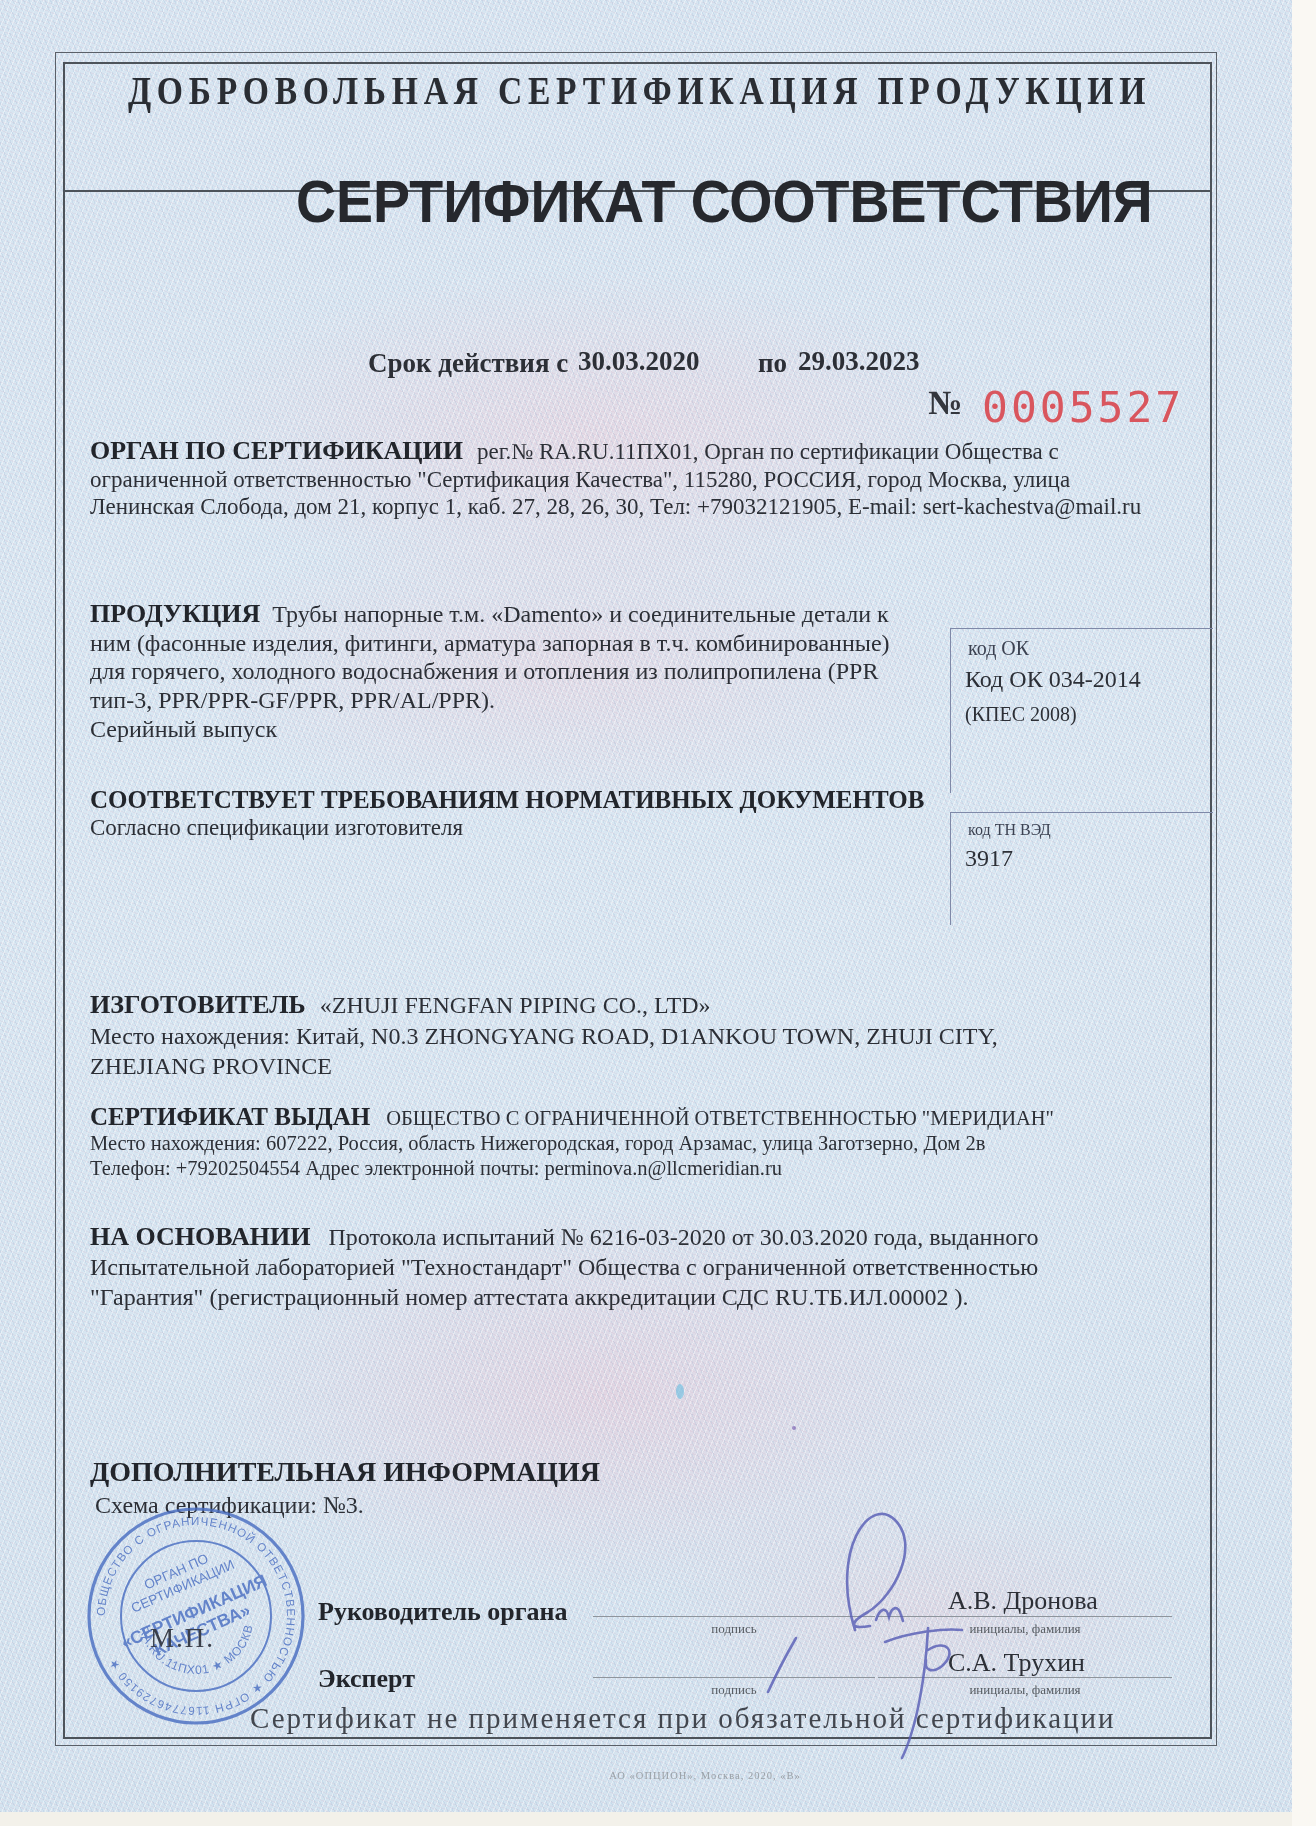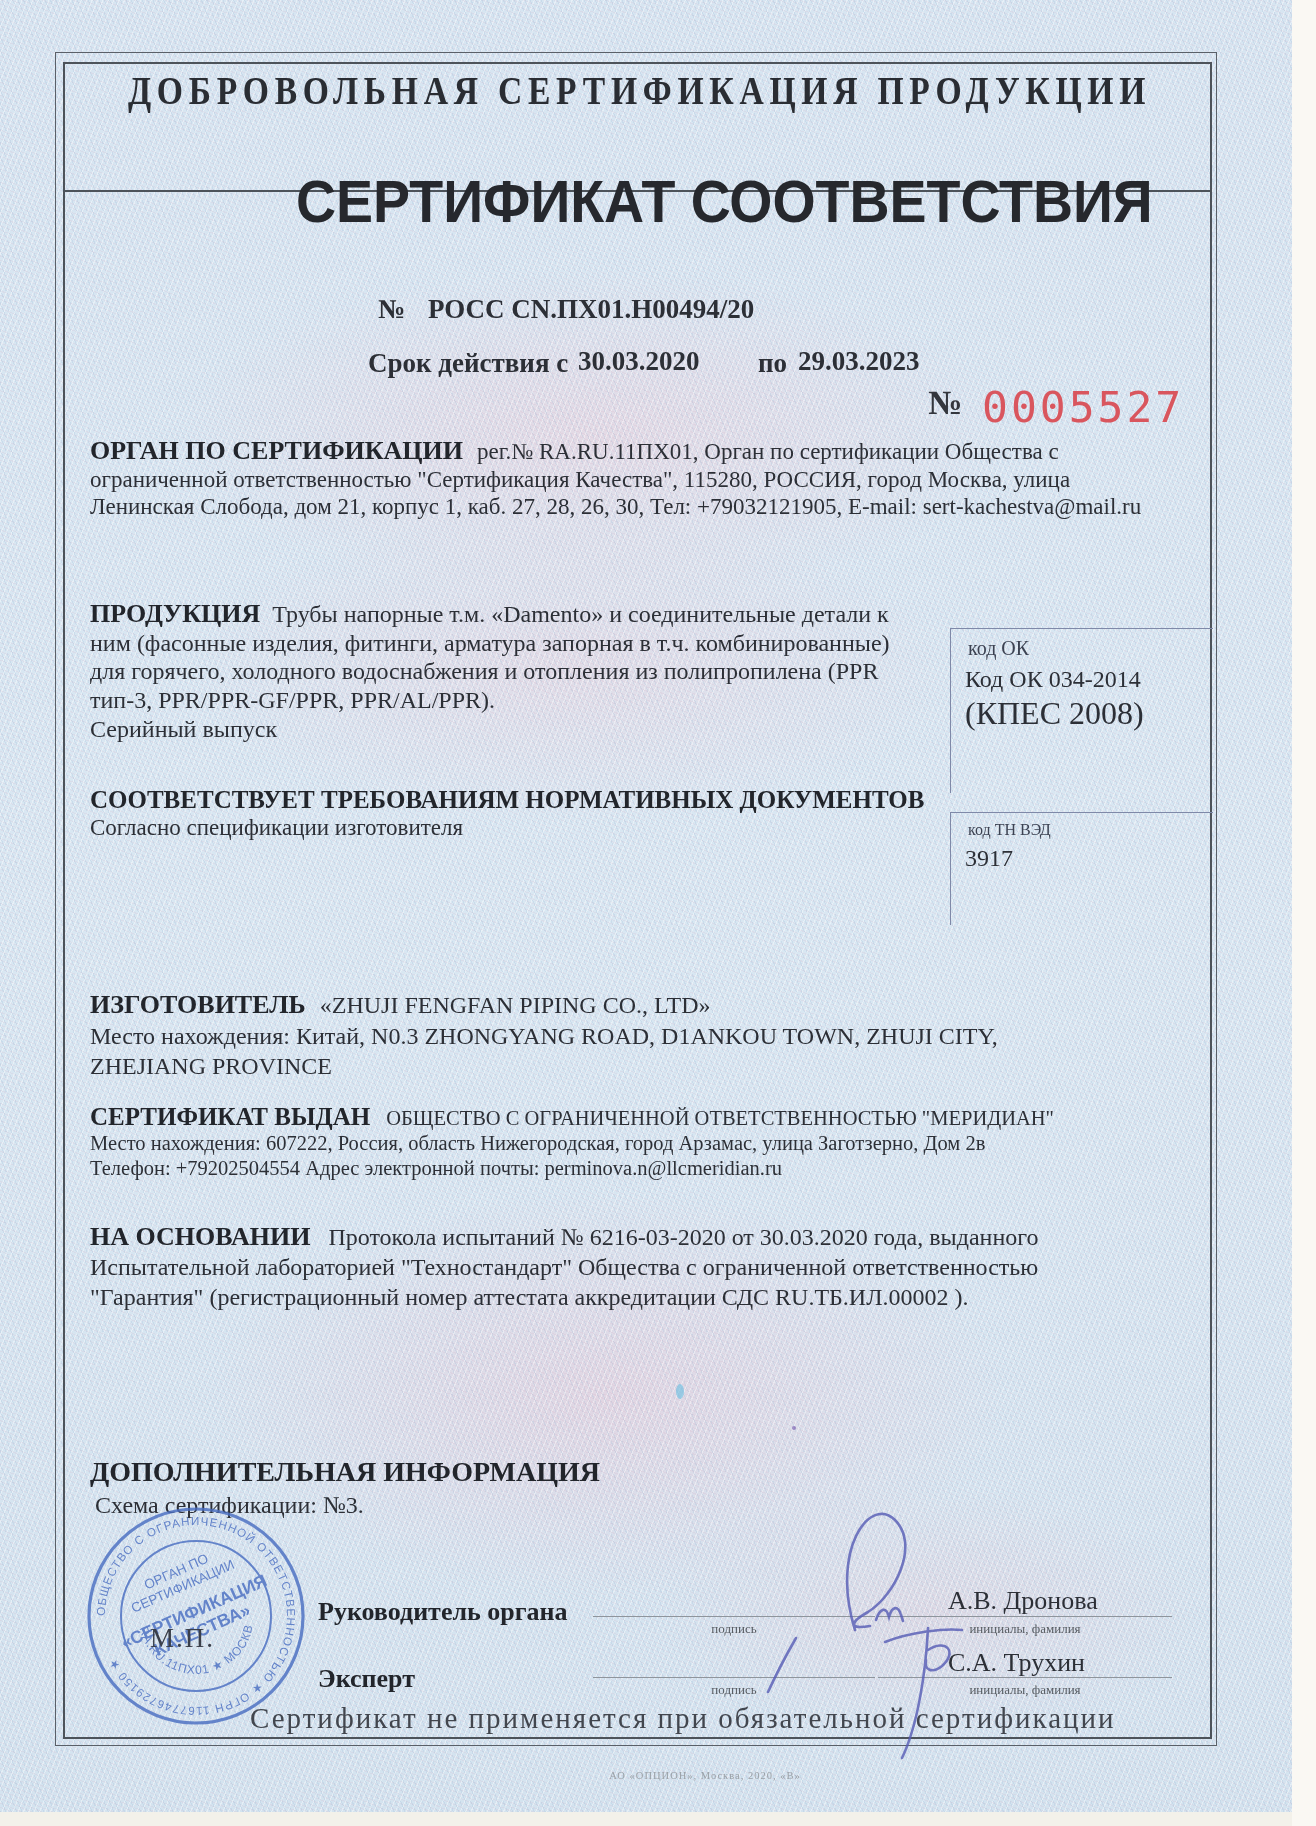--- a/index.html
+++ b/index.html
@@ -48,24 +48,20 @@
 <div class="paper">
 
   <div class="frame-outer"></div>
   <div class="frame-inner"></div>
   <div class="divider"></div>
 
   <div class="abs banner">ДОБРОВОЛЬНАЯ СЕРТИФИКАЦИЯ ПРОДУКЦИИ</div>
 
   <div class="abs doc-title">СЕРТИФИКАТ СООТВЕТСТВИЯ</div>
 
-  <div class="abs" style="left:378px;top:294px;font-size:27px;">
-    <span class="b">№</span>
-    <span class="b" style="margin-left:16px;">РОСС CN.ПХ01.H00494/20</span>
-  </div>
 
   <div class="abs b" style="left:368px;top:348px;font-size:27px;">Срок действия  с</div>
   <div class="abs b" style="left:578px;top:346px;font-size:27px;">30.03.2020</div>
   <div class="abs b" style="left:758px;top:348px;font-size:27px;">по</div>
   <div class="abs b" style="left:798px;top:346px;font-size:27px;">29.03.2023</div>
 
   <div class="abs b" style="left:928px;top:384px;font-size:34px;color:#33363d;">№</div>
   <div class="abs red-num" style="left:982px;top:382px;font-size:43px;">0005527</div>
 
   <div class="abs body-t" style="left:90px;top:437px;width:1078px;font-size:23px;line-height:27.5px;">
@@ -73,21 +69,21 @@
   </div>
 
   <div class="abs body-t" style="left:90px;top:600px;width:832px;font-size:24px;line-height:28.5px;">
     <span class="lbl" style="font-size:26px;margin-right:12px;">ПРОДУКЦИЯ</span><span>Трубы напорные т.м. «Damento» и соединительные детали к ним (фасонные изделия, фитинги, арматура запорная в т.ч. комбинированные) для горячего, холодного водоснабжения и отопления из полипропилена (PPR тип-3, PPR/PPR-GF/PPR, PPR/AL/PPR).</span>
   </div>
   <div class="abs body-t" style="left:90px;top:716px;font-size:24px;">Серийный выпуск</div>
 
   <div class="abs code-box" style="left:950px;top:628px;width:262px;height:164px;">
     <div class="small-cap" style="margin:8px 0 0 17px;font-size:20px;">код ОК</div>
     <div style="margin:6px 0 0 14px;font-size:24px;">Код ОК 034-2014</div>
-    <div style="margin:2px 0 0 14px;font-size:32px;">(КПЕС 2008)</div>
+    <div style="margin:10px 0 0 14px;font-size:20px;">(КПЕС 2008)</div>
   </div>
 
   <div class="abs lbl" style="left:90px;top:786px;font-size:25px;">СООТВЕТСТВУЕТ ТРЕБОВАНИЯМ НОРМАТИВНЫХ ДОКУМЕНТОВ</div>
   <div class="abs body-t" style="left:90px;top:815px;font-size:23px;">Согласно спецификации изготовителя</div>
 
   <div class="abs code-box" style="left:950px;top:812px;width:262px;height:112px;">
     <div class="small-cap" style="margin:8px 0 0 17px;font-size:16px;">код ТН ВЭД</div>
     <div style="margin:6px 0 0 14px;font-size:24px;">3917</div>
   </div>
 

